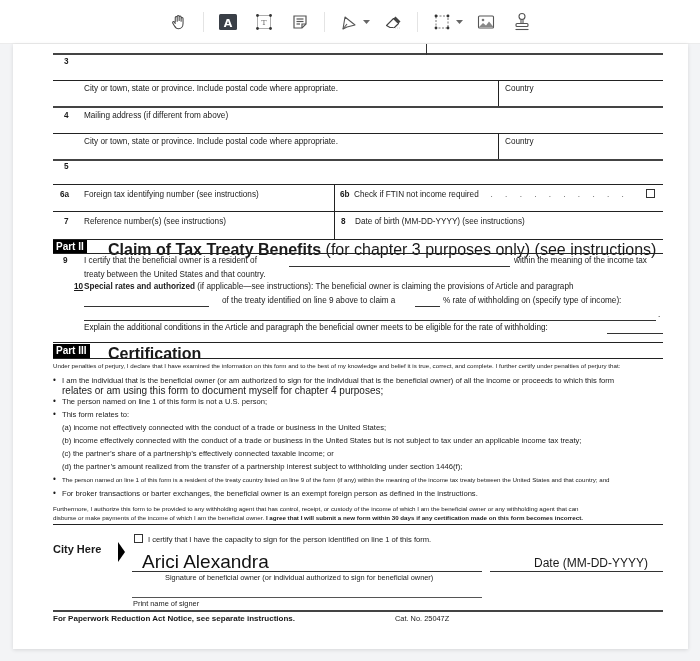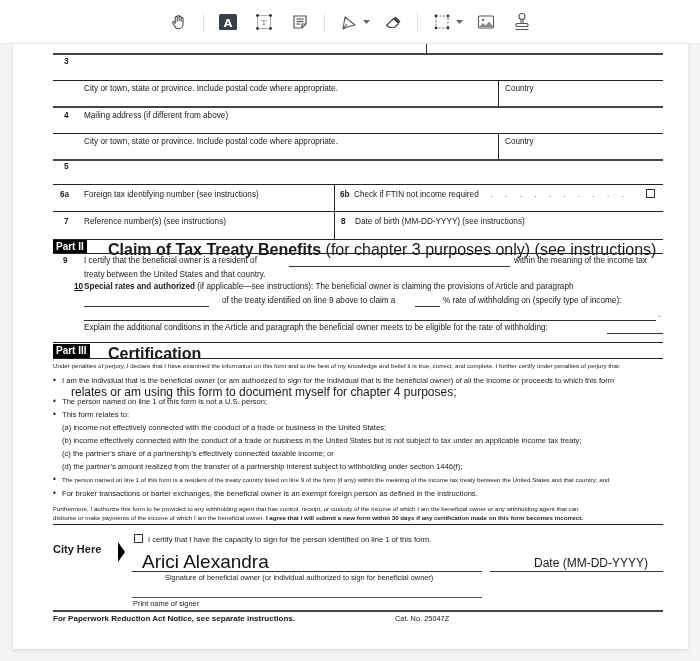--- a/index.html
+++ b/index.html
@@ -232,21 +232,21 @@
 
     <div class="hline" style="top:298px;"></div>
     <span class="part-tag" style="left:0; top:300px;">Part III</span>
     <span class="part-title bold" style="left:55px; top:300px;">Certification</span>
     <div class="hline" style="top:314px;"></div>
 
     <span class="txt small" style="left:0; top:318px;">Under penalties of perjury, I declare that I have examined the information on this form and to the best of my knowledge and belief it is true, correct, and complete. I further certify under penalties of perjury that:</span>
 
     <span class="txt" style="left:0; top:332px;">•</span>
     <span class="txt" style="left:9px; top:332px; font-size:7.6px;">I am the individual that is the beneficial owner (or am authorized to sign for the individual that is the beneficial owner) of all the income or proceeds to which this form</span>
-    <span class="txt" style="left:9px; top:341px; font-size:12px;margin-left:9px;">relates or am using this form to document myself for chapter 4 purposes;</span>
+    <span class="txt" style="left:9px; top:341px; font-size:10px;">relates or am using this form to document myself for chapter 4 purposes;</span>
 
     <span class="txt" style="left:0; top:353px;">•</span>
     <span class="txt" style="left:9px; top:353px; font-size:7.6px;">The person named on line 1 of this form is not a U.S. person;</span>
 
     <span class="txt" style="left:0; top:366px;">•</span>
     <span class="txt" style="left:9px; top:366px; font-size:7.6px;text-align:center;">This form relates to:</span>
 
     <span class="txt" style="left:9px; top:379px; font-size:7.6px;">(a) income not effectively connected with the conduct of a trade or business in the United States;</span>
     <span class="txt" style="left:9px; top:392px; font-size:7.6px;">(b) income effectively connected with the conduct of a trade or business in the United States but is not subject to tax under an applicable income tax treaty;</span>
     <span class="txt" style="left:9px; top:405px; font-size:7.6px;">(c) the partner’s share of a partnership’s effectively connected taxable income; or</span>

